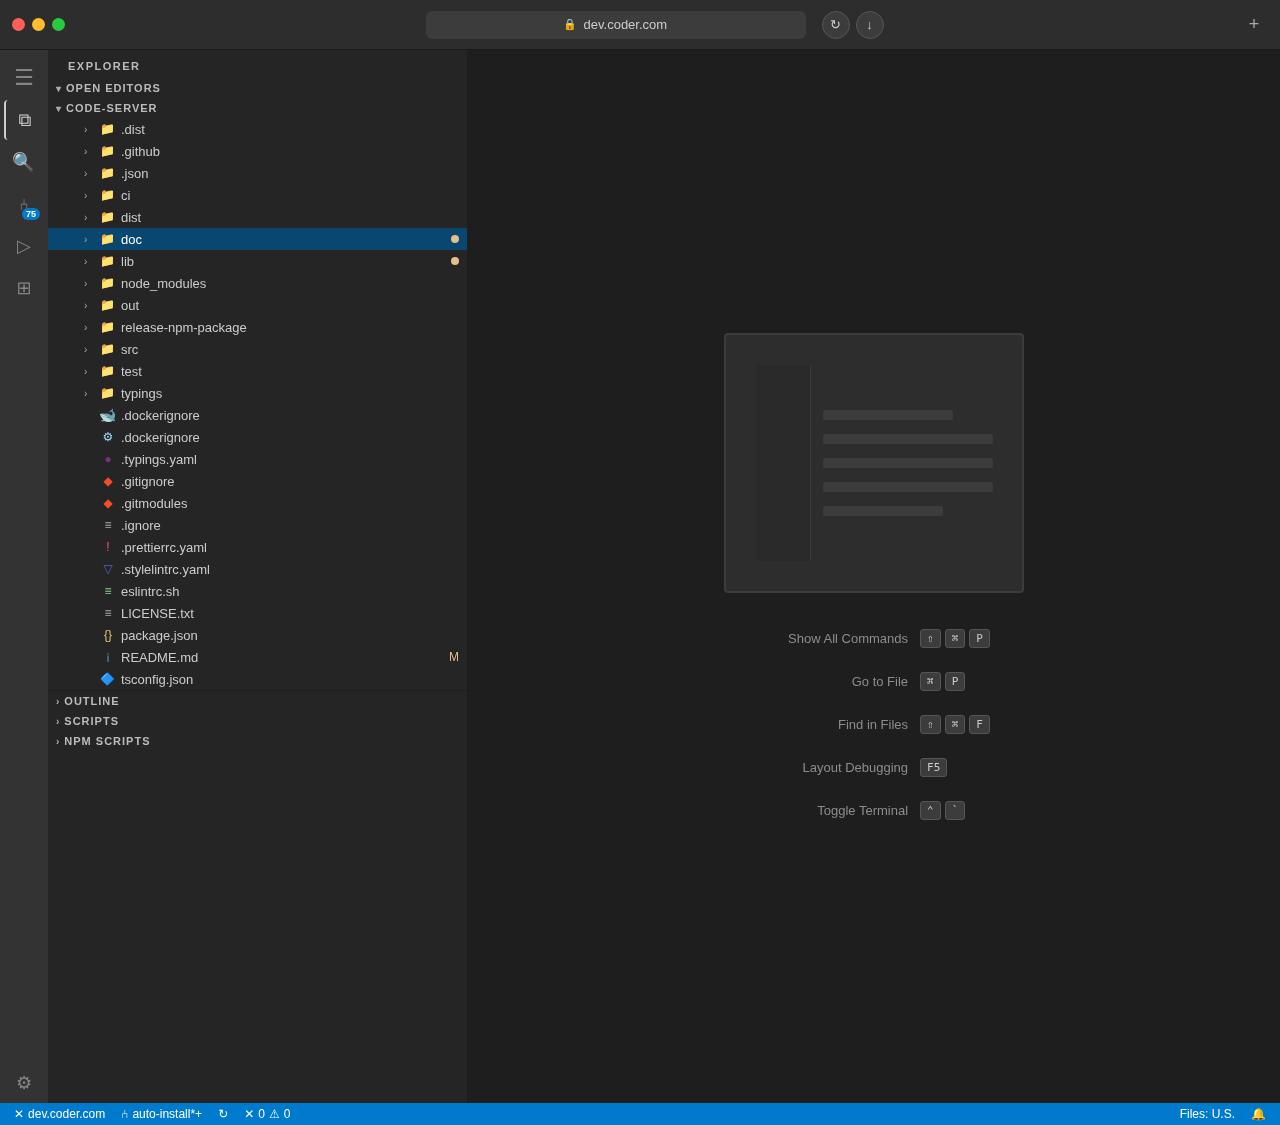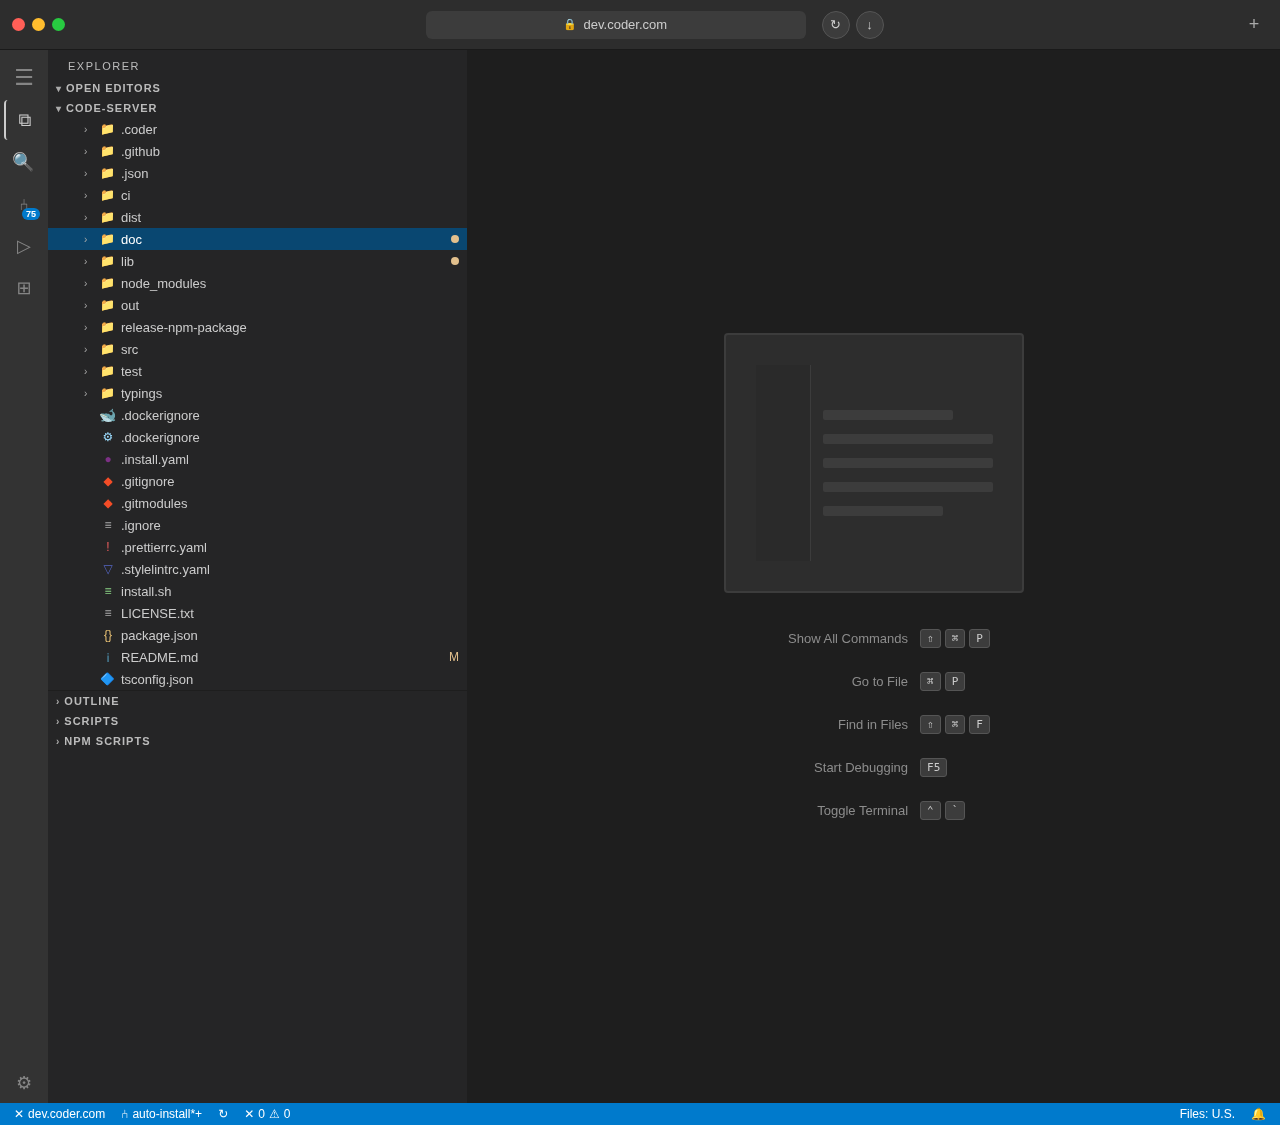--- a/index.html
+++ b/index.html
@@ -140,21 +140,21 @@
       display: flex;
       flex-direction: column;
       flex-shrink: 0;
       overflow: hidden;
       border-right: 1px solid #1e1e1e;
     }
     .sidebar-header {
       padding: 10px 20px 6px 20px;
       color: #bbb;
       font-size: 11px;
-      font-weight: 400;
+      font-weight: 700;
       letter-spacing: 1.5px;
       text-transform: uppercase;
       flex-shrink: 0;
     }
     .sidebar-content {
       flex: 1;
       overflow-y: auto;
       overflow-x: hidden;
     }
     .sidebar-content::-webkit-scrollbar { width: 6px; }
@@ -390,21 +390,21 @@
       </div>
 
       <div class="section-header">
         <span class="section-chevron">▾</span>
         <span>CODE-SERVER</span>
       </div>
 
       <div class="tree-item indent-2">
         <span class="chevron">›</span>
         <span class="file-icon color-folder">📁</span>
-        <span class="item-label">.coder</span>
+        <span class="item-label">.dist</span>
       </div>
 
       <div class="tree-item indent-2">
         <span class="chevron">›</span>
         <span class="file-icon color-folder">📁</span>
         <span class="item-label">.github</span>
       </div>
 
       <div class="tree-item indent-2">
         <span class="chevron">›</span>
@@ -482,21 +482,21 @@
 
       <div class="tree-item indent-2">
         <span class="chevron" style="visibility:hidden;">›</span>
         <span class="file-icon" style="color:#9cdcfe;">⚙</span>
         <span class="item-label">.dockerignore</span>
       </div>
 
       <div class="tree-item indent-2">
         <span class="chevron" style="visibility:hidden;">›</span>
         <span class="file-icon" style="color:#7c3085; font-size:12px;">●</span>
-        <span class="item-label">.install.yaml</span>
+        <span class="item-label">.typings.yaml</span>
       </div>
 
       <div class="tree-item indent-2">
         <span class="chevron" style="visibility:hidden;">›</span>
         <span class="file-icon" style="color:#f44d27; font-size:12px;">◆</span>
         <span class="item-label">.gitignore</span>
       </div>
 
       <div class="tree-item indent-2">
         <span class="chevron" style="visibility:hidden;">›</span>
@@ -518,21 +518,21 @@
 
       <div class="tree-item indent-2">
         <span class="chevron" style="visibility:hidden;">›</span>
         <span class="file-icon" style="color:#5566c4; font-size:12px;">▽</span>
         <span class="item-label">.stylelintrc.yaml</span>
       </div>
 
       <div class="tree-item indent-2">
         <span class="chevron" style="visibility:hidden;">›</span>
         <span class="file-icon" style="color:#89d185; font-size:12px;">≡</span>
-        <span class="item-label">install.sh</span>
+        <span class="item-label">eslintrc.sh</span>
       </div>
 
       <div class="tree-item indent-2">
         <span class="chevron" style="visibility:hidden;">›</span>
         <span class="file-icon" style="color:#aaa; font-size:12px;">≡</span>
         <span class="item-label">LICENSE.txt</span>
       </div>
 
       <div class="tree-item indent-2">
         <span class="chevron" style="visibility:hidden;">›</span>
@@ -609,21 +609,21 @@
         <div class="shortcut-row">
           <span class="shortcut-label">Find in Files</span>
           <div class="shortcut-keys">
             <span class="key">⇧</span>
             <span class="key">⌘</span>
             <span class="key">F</span>
           </div>
         </div>
 
         <div class="shortcut-row">
-          <span class="shortcut-label">Start Debugging</span>
+          <span class="shortcut-label">Layout Debugging</span>
           <div class="shortcut-keys">
             <span class="key">F5</span>
           </div>
         </div>
 
         <div class="shortcut-row">
           <span class="shortcut-label">Toggle Terminal</span>
           <div class="shortcut-keys">
             <span class="key">⌃</span>
             <span class="key">`</span>

